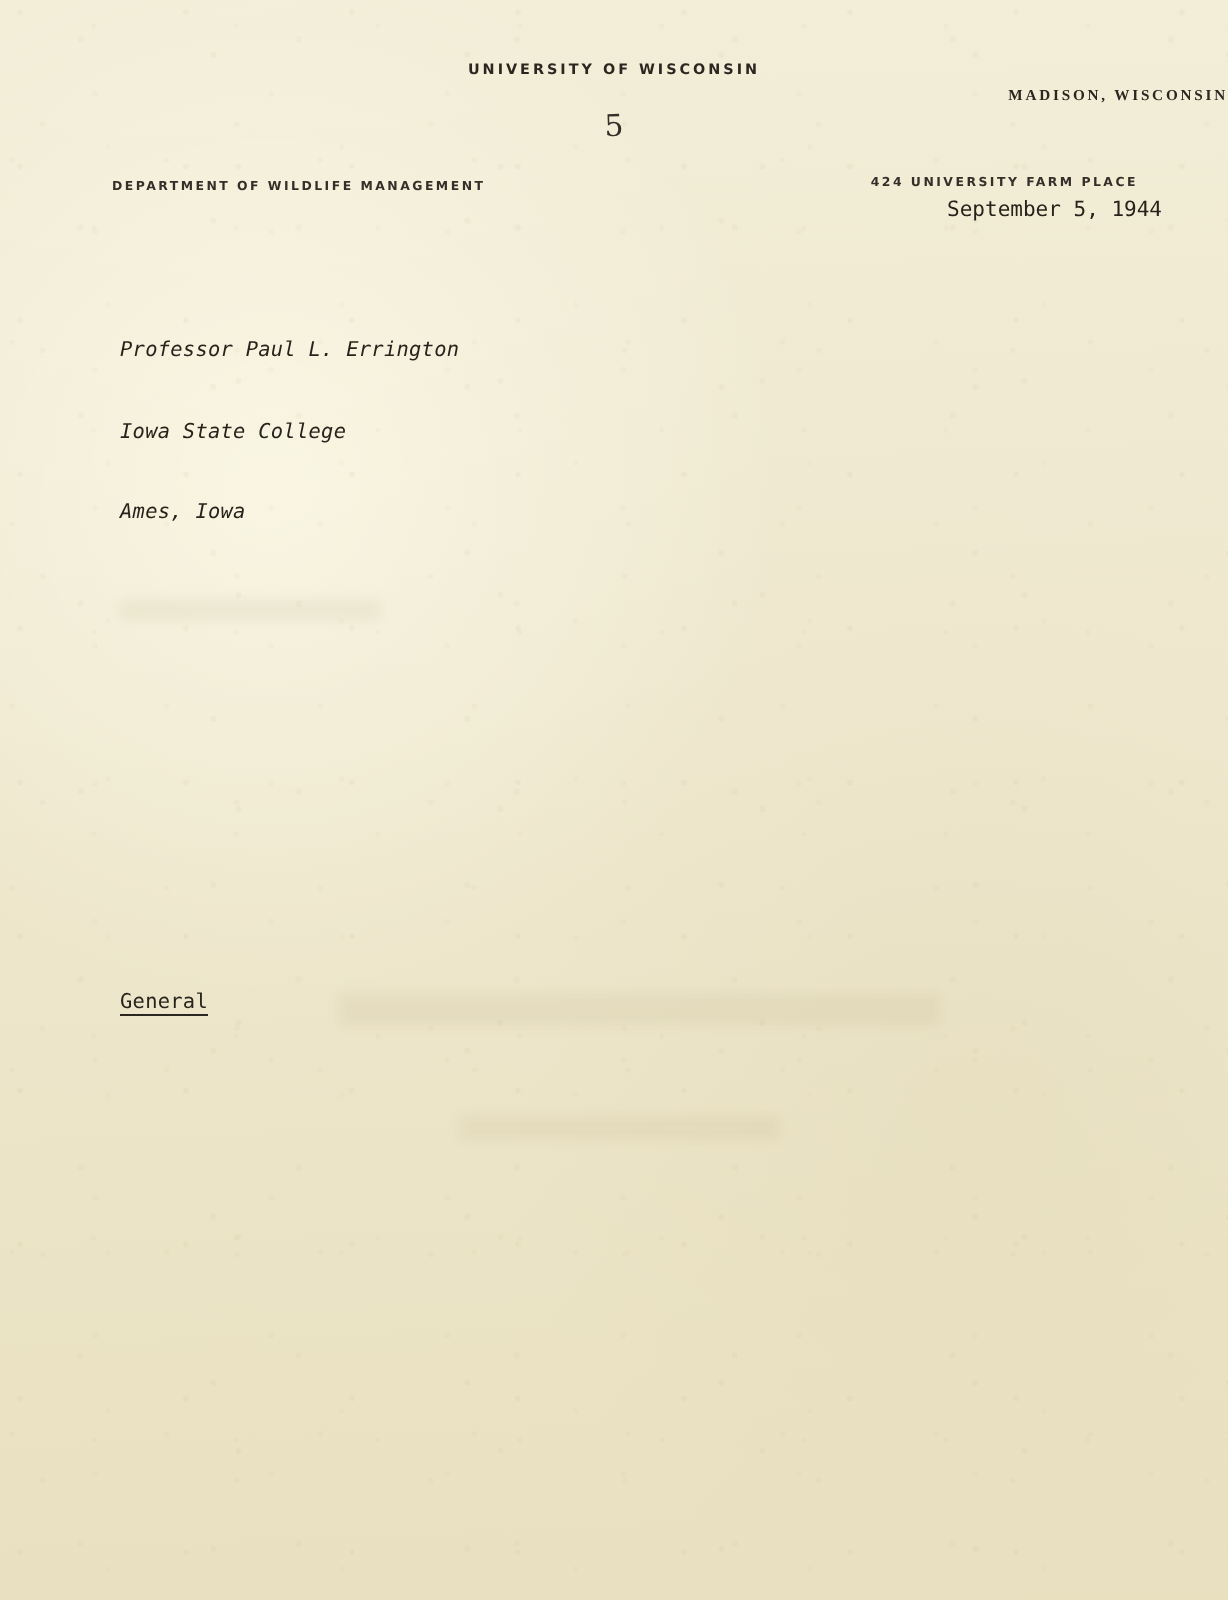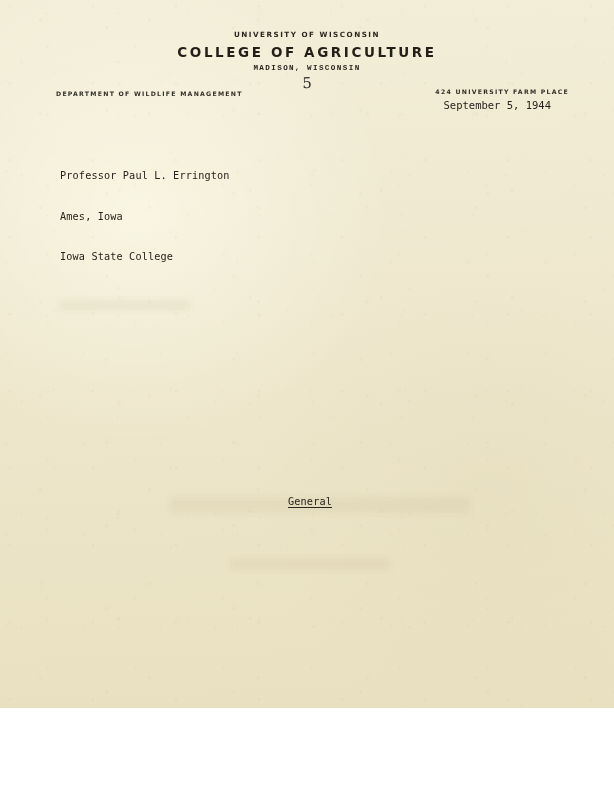--- a/index.html
+++ b/index.html
@@ -3,21 +3,21 @@
 <meta charset="utf-8">
 <style>
   html, body {
     margin: 0;
     padding: 0;
     background: #ffffff;
   }
   .page {
     position: relative;
     width: 614px;
-    height: 708px;
+    height: 800px;
     overflow: hidden;
     background:
       radial-gradient(ellipse 70% 55% at 22% 30%, rgba(255,255,240,0.55) 0%, rgba(255,255,240,0) 60%),
       radial-gradient(ellipse 60% 50% at 80% 70%, rgba(226,216,184,0.35) 0%, rgba(226,216,184,0) 65%),
       linear-gradient(178deg, #f3eed8 0%, #efe8cf 40%, #ece4c7 72%, #e9e0c0 100%);
     font-family: "DejaVu Sans Mono", "Liberation Mono", monospace;
     color: #27231c;
   }
   
   .grain {
@@ -63,26 +63,27 @@
   }
   .lh-college {
     font-family: "DejaVu Sans", "Liberation Sans", sans-serif;
     font-size: 13.5px;
     font-weight: 700;
     letter-spacing: 2.6px;
     color: #221e18;
     margin-top: 5px;
   }
   .lh-city {
-    font-family: Liberation Mono, monospace;
+    font-family: Liberation Serif, serif;
     font-size: 7.6px;
     font-weight: 700;
     letter-spacing: 1.4px;
     color: #2b2720;
     margin-top: 4px;
+    text-align: right;
   }
   .page-number {
     font-family: "DejaVu Serif", "Liberation Serif", serif;
     font-size: 15px;
     color: #33302a;
     margin-top: 2px;
     transform: rotate(-2deg);
   }
 
   .dept {
@@ -100,75 +101,73 @@
     right: 45px;
     top: 88px;
     font-family: "DejaVu Sans", "Liberation Sans", sans-serif;
     font-size: 6.2px;
     font-weight: 700;
     letter-spacing: 1.25px;
     color: #33302a;
   }
   .date {
     position: absolute;
-    right: 63px;
+    right: 33px;
     top: 99px;
     font-size: 10.5px;
     white-space: pre;
   }
 
   
   .body {
     position: absolute;
     left: 60px;
     top: 128px;
     width: 500px;
     font-size: 10.2px;
     line-height: 13.6px;
     letter-spacing: 0.15px;
     white-space: pre-wrap;
   }
-  .addr { white-space: pre; }
+  .addr { white-space: pre; font-style: italic; }
   .blank { height: 13.6px; }
   .para { white-space: pre-wrap; }
   .heading {
-    text-align: center;
     white-space: pre;
   }
   .heading span {
     border-bottom: 1px solid #2b2720;
     padding-bottom: 0px;
   }
 </style>
 </head>
 <body>
 
 <div class="page">
 
   <div class="grain"></div>
   <div class="smudge" style="left:170px; top:497px; width:300px; height:16px;"></div>
   <div class="smudge" style="left:230px; top:558px; width:160px; height:12px;"></div>
   <div class="smudge" style="left:60px;  top:300px; width:130px; height:10px;"></div>
 
   <div class="letterhead">
     <div class="lh-univ">UNIVERSITY OF WISCONSIN</div>
-    <div class="lh-college">COLLEGE OF AGRICULTURE</div>
     <div class="lh-city">MADISON, WISCONSIN</div>
     <div class="page-number">5</div>
   </div>
 
   <div class="dept">DEPARTMENT OF WILDLIFE MANAGEMENT</div>
   <div class="farm-place">424 UNIVERSITY FARM PLACE</div>
   <div class="date">September 5, 1944</div>
 
   <div class="body">
 
     <div class="addr">Professor Paul L. Errington</div>
+    <div class="addr">Iowa State College</div>
     <div class="addr">Ames, Iowa</div>
-    <div class="addr">Iowa State College</div>
 
     <div class="blank"></div>
 
 
     <div class="blank"></div>
 
 
     <div class="blank"></div>
 
     <div class="heading"><span>General</span></div>

